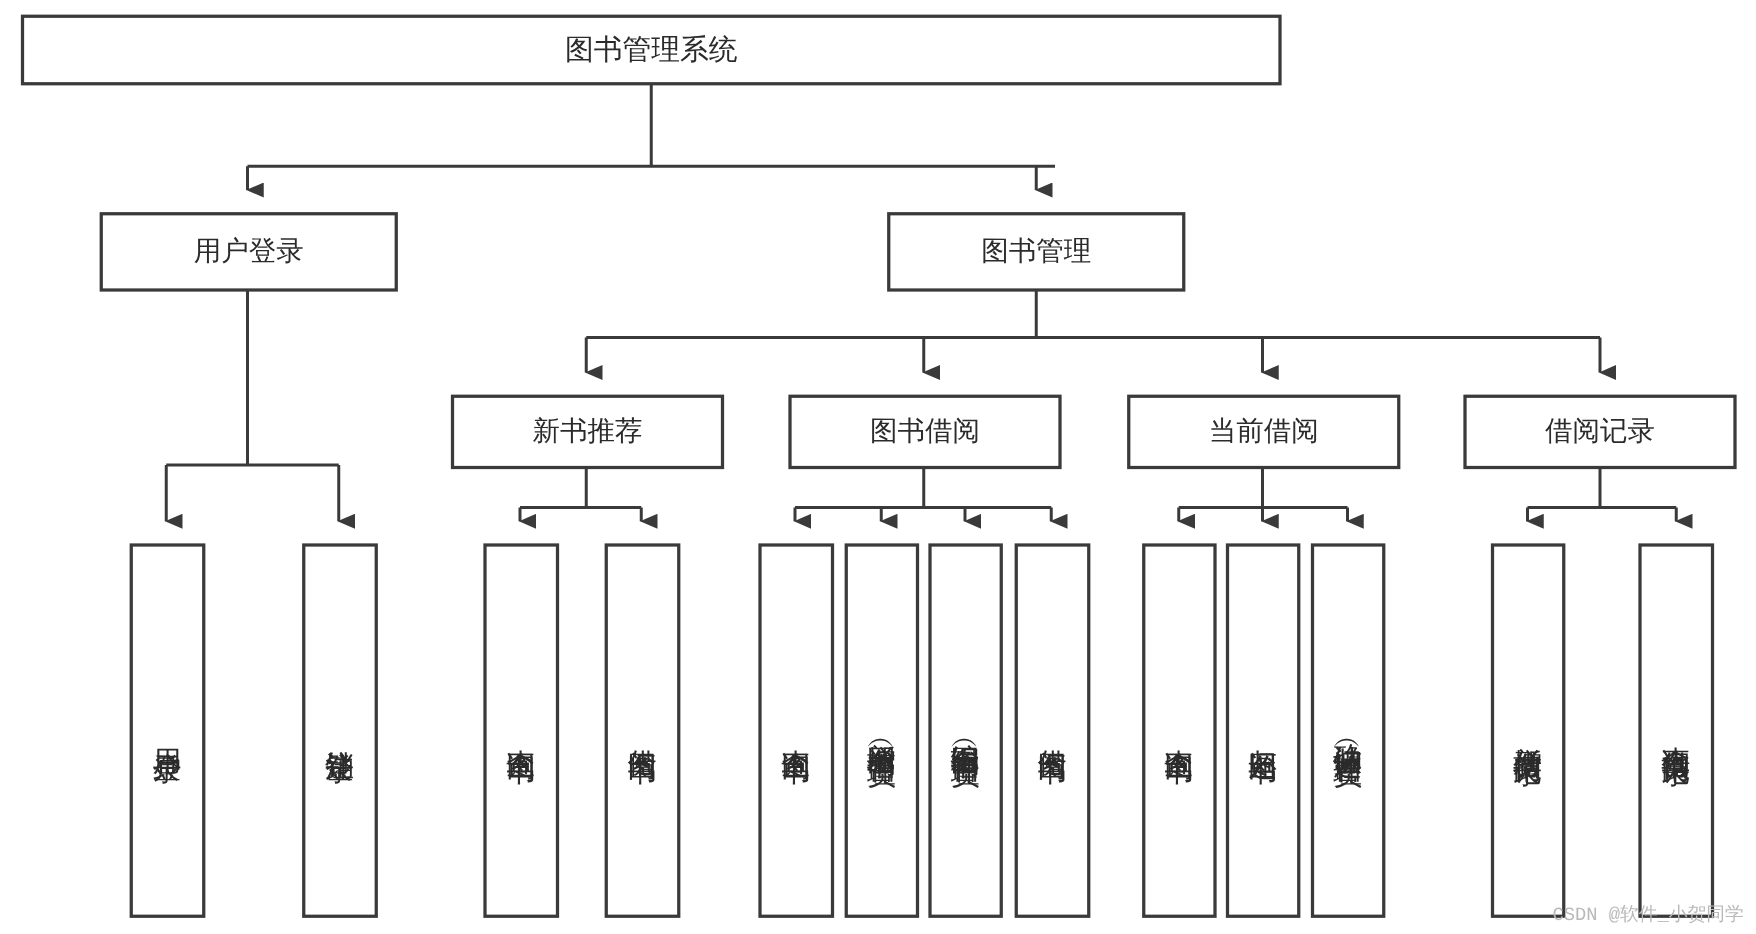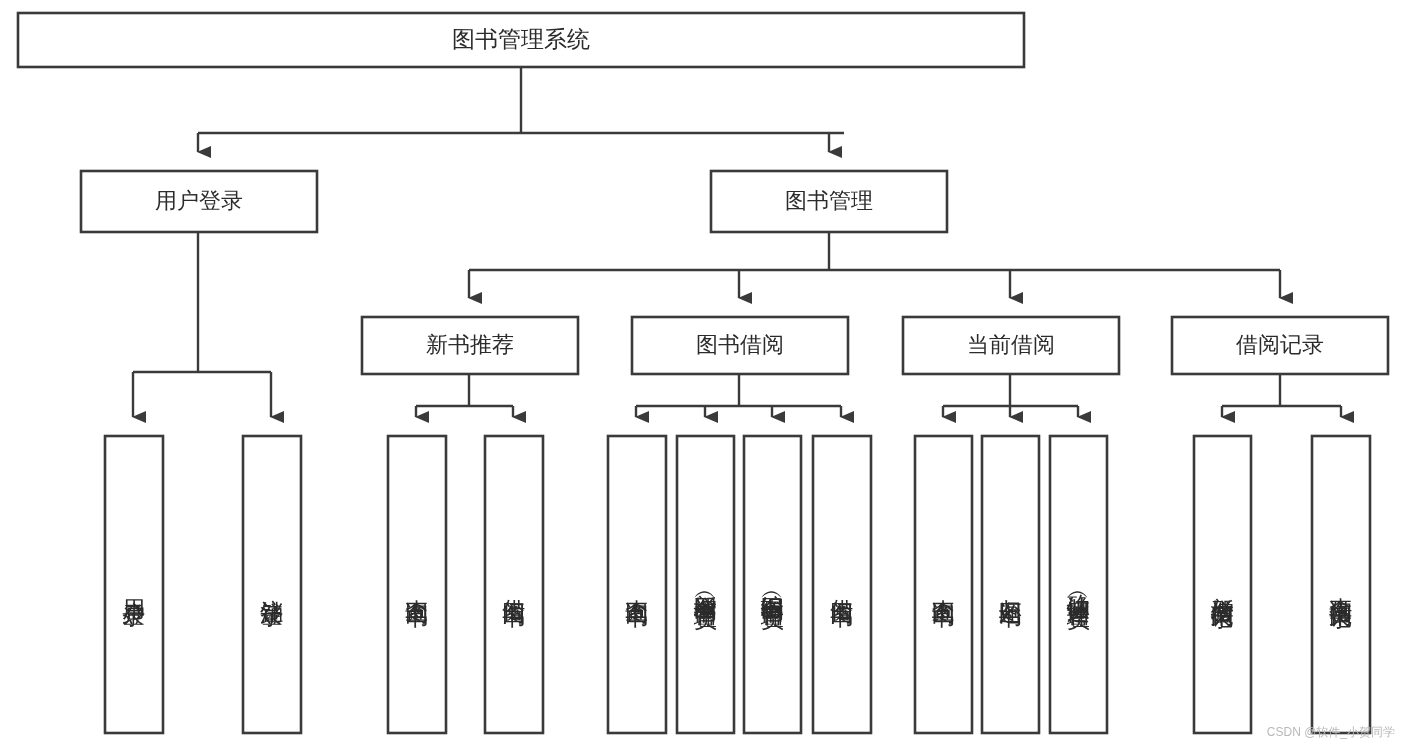--- a/index.html
+++ b/index.html
@@ -68,22 +68,22 @@
     display: flex;
     align-items: center;
     justify-content: center;
     pointer-events: none;
     user-select: none;
   }
   #watermark {
     position: absolute;
     right: 10px;
     bottom: 6px;
-    font-family: Liberation Sans, sans-serif;
-    font-size: 12px;
+    font-family: Liberation Mono, monospace;
+    font-size: 15px;
     color: #b9b9b9;
     white-space: nowrap;
     pointer-events: none;
     user-select: none;
   }
 </style>
 </head>
 <body>
 
 <div id="diagram-root">

